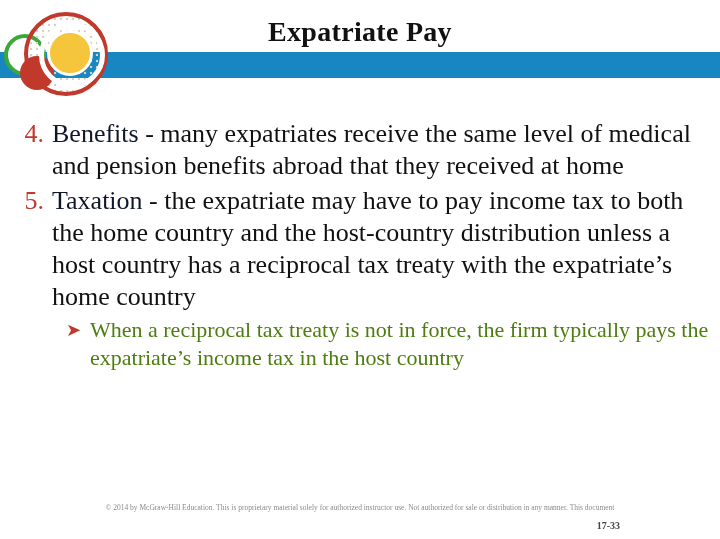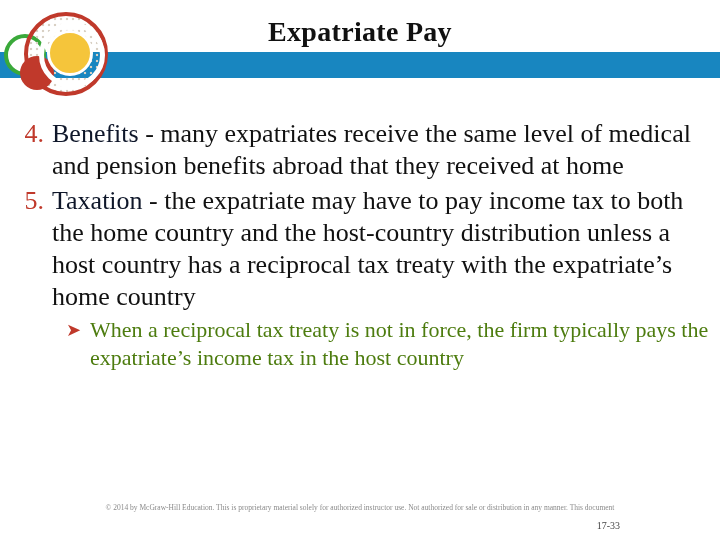--- a/index.html
+++ b/index.html
@@ -156,20 +156,21 @@
   }
   .footer .line {
     display: block;
   }
   .page-num {
     position: absolute;
     right: 24px;
     bottom: 8px;
     font-size: 10px;
     color: #444444;
+    font-weight: bold;
   }
 </style>
 </head>
 <body>
 
 <div class="slide">
 
   <div class="header">
     <div class="title-bar"></div>
     <div class="logo">

